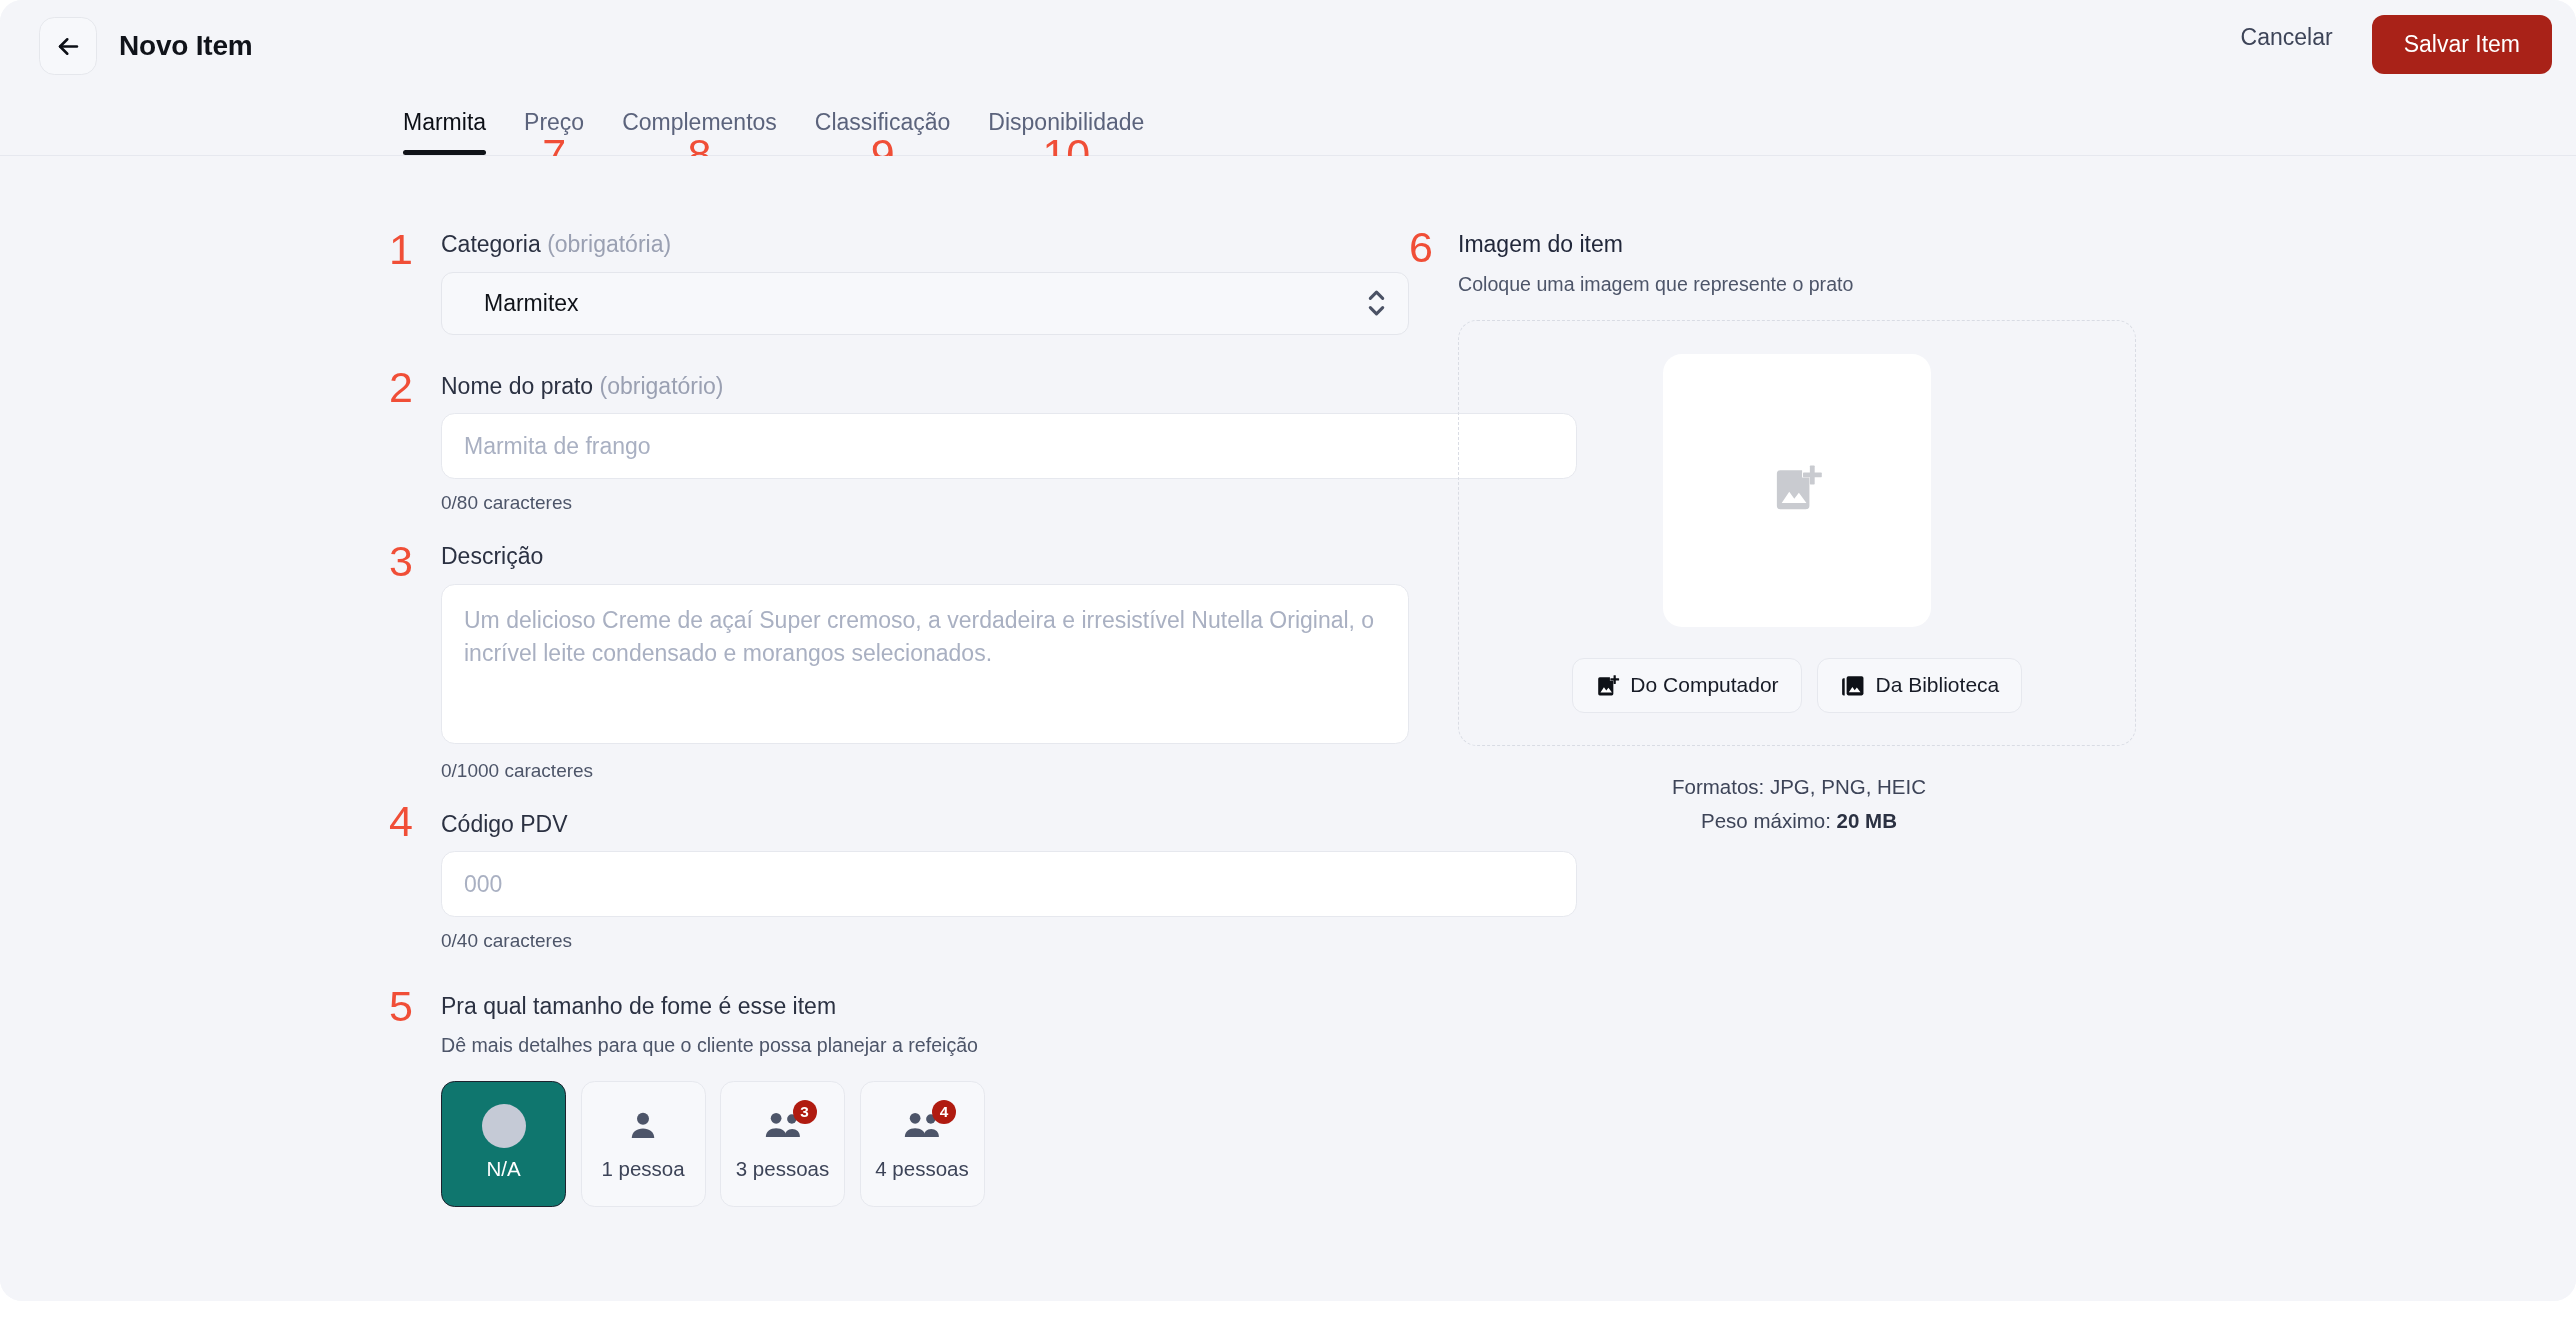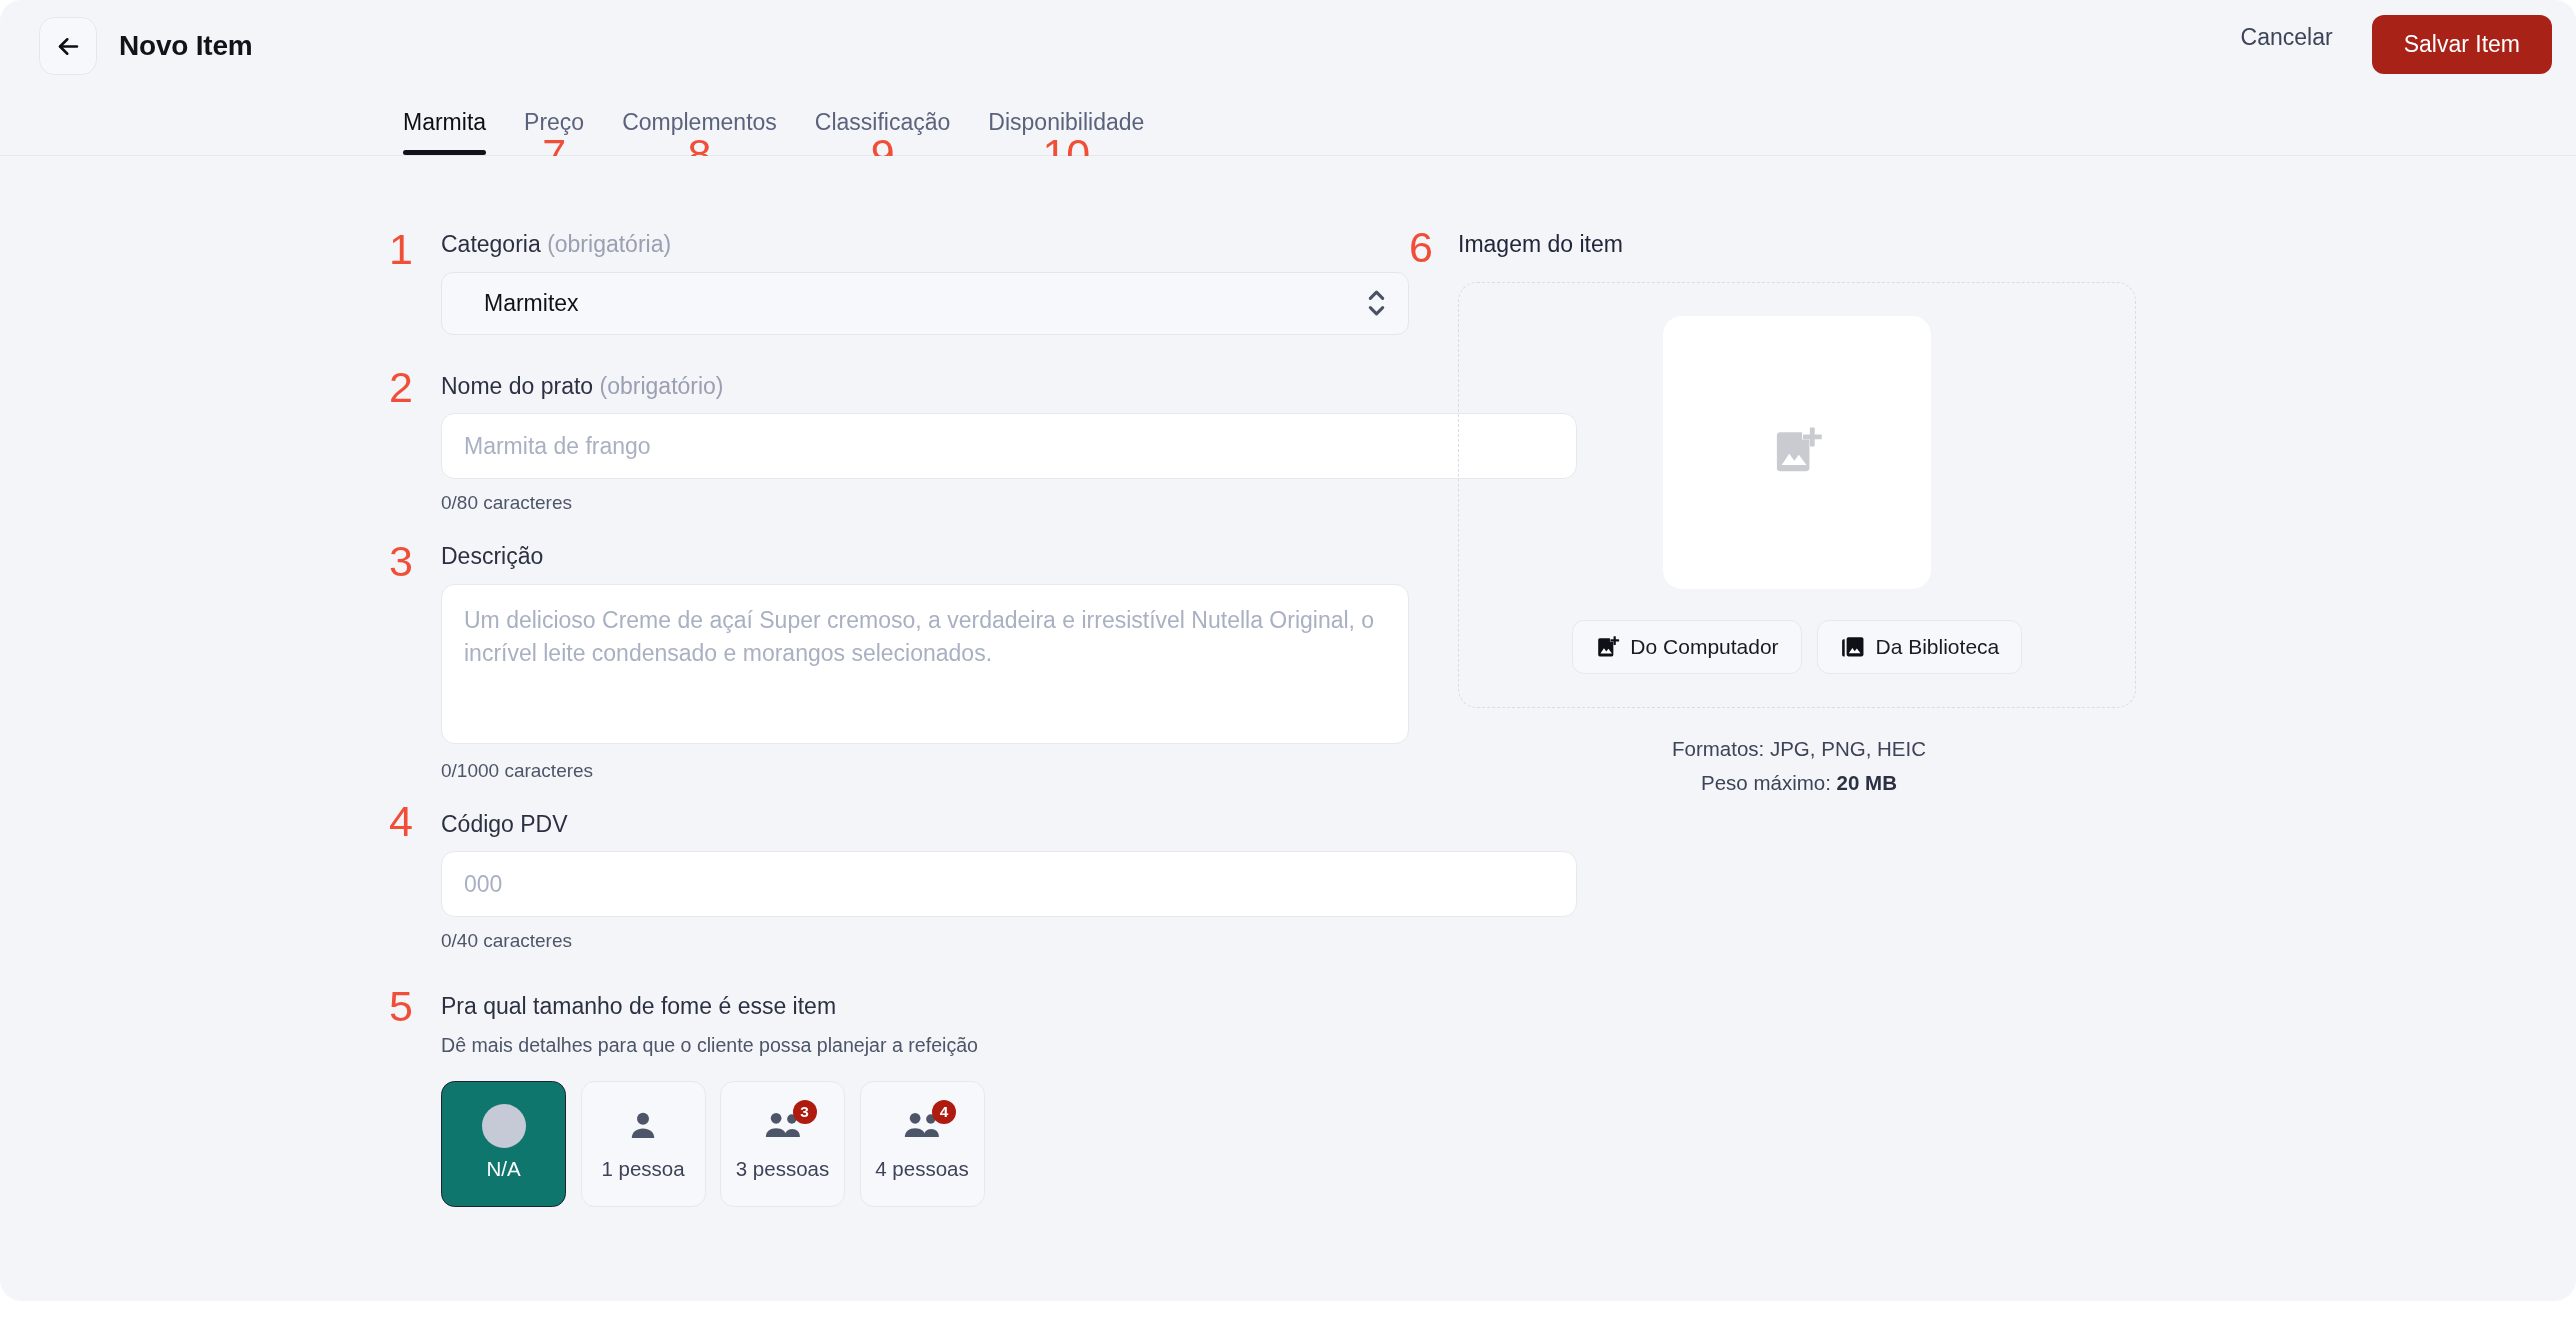--- a/index.html
+++ b/index.html
@@ -477,20 +477,21 @@
             <span class="card-label">4 pessoas</span>
           </div>
 
         </div>
       </div>
     </div>
 
     <div class="image-col">
       <span class="marker" style="left:-49px; top:-5.1px;">6</span>
       <span class="image-title">Imagem do item</span>
+      <span class="image-sub">Coloque uma imagem que represente o prato</span>
 
       <div class="dropzone">
         <div class="image-preview">
           <span>
             <svg width="55" height="55" viewBox="0 0 24 24" fill="#c9cbd0">
               <path d="M3 5.5A1.5 1.5 0 0 1 4.5 4H14v3.2h3.2V19.5A1.5 1.5 0 0 1 15.7 21H4.5A1.5 1.5 0 0 1 3 19.5z"></path>
               <polygon points="5.1,18.3 8.4,13.4 10.6,16.5 12.6,13.8 15.9,18.3" fill="#ffffff"></polygon>
               <rect x="17.4" y="2" width="2.1" height="8.2" rx="0.3"></rect>
               <rect x="14.4" y="5" width="8.2" height="2.1" rx="0.3"></rect>
             </svg>

